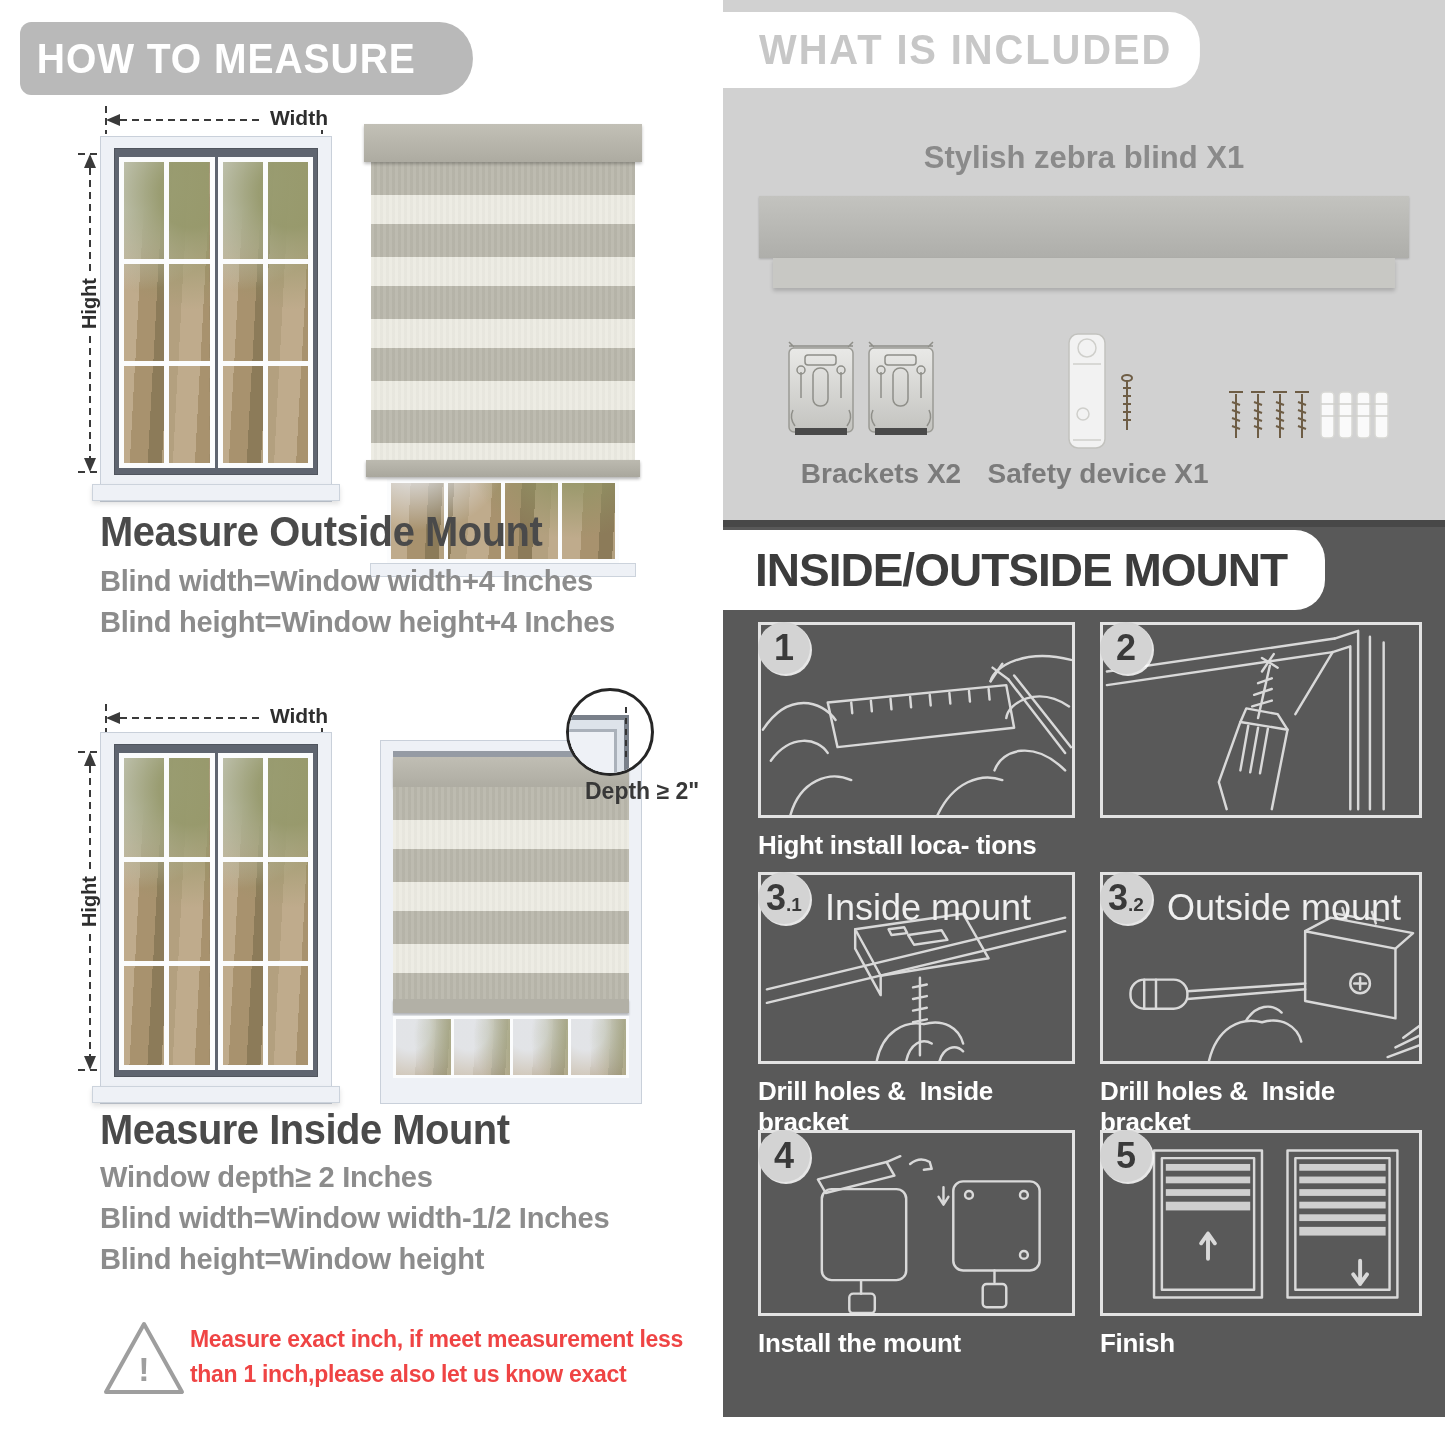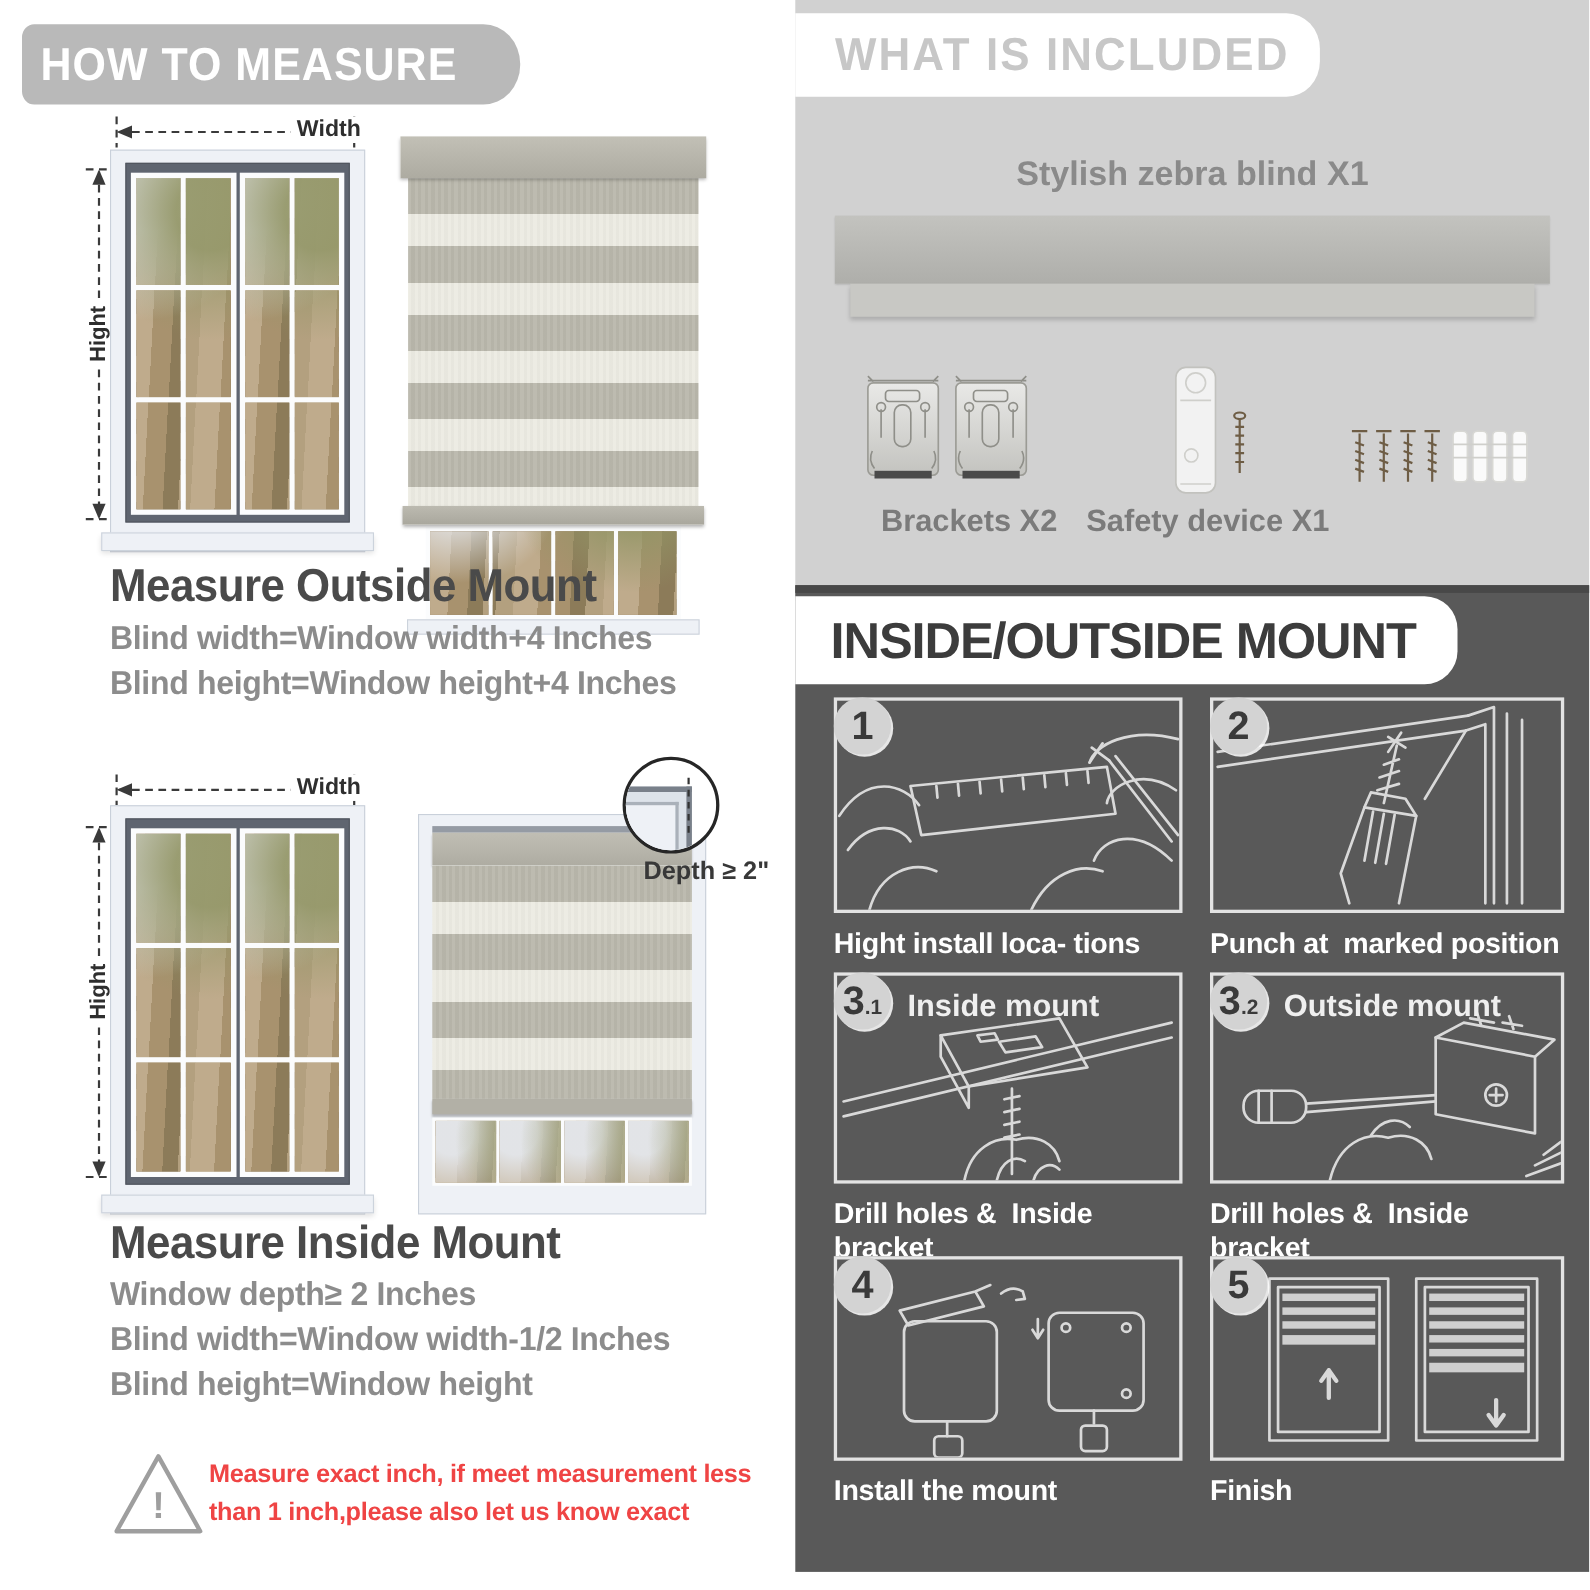--- a/index.html
+++ b/index.html
@@ -103,33 +103,33 @@
     font-size:31px;font-weight:bold;color:#8a8a8a;}
   .rail-main{position:absolute;left:36px;top:196px;width:650px;height:62px;
     background:linear-gradient(180deg,#c3c3bf,#aeaeaa);box-shadow:0 1px 2px rgba(0,0,0,.2);}
   .rail-lip{position:absolute;left:50px;top:258px;width:622px;height:30px;background:#c8c8c4;
     box-shadow:0 3px 4px rgba(0,0,0,.18);}
   .inc-items{position:absolute;left:60px;top:330px;width:612px;height:128px;}
   .inc-label{position:absolute;top:458px;width:300px;text-align:center;
     font-size:28px;font-weight:bold;color:#7b7b7b;white-space:nowrap;padding-left:16px;}
 
   
-  .dark-panel{left:723px;top:532px;width:722px;height:897px;background:#595959;}
+  .dark-panel{left:723px;top:520px;width:722px;height:897px;background:#595959;}
   .dark-panel::before{content:"";position:absolute;left:0;top:0;width:722px;height:7px;background:#484848;}
   .mount-banner{position:absolute;left:0;top:10px;width:602px;height:80px;background:#fff;
     border-radius:0 30px 30px 0;color:#3c3c3c;font-size:46px;font-weight:bold;line-height:80px;
     padding-left:32px;letter-spacing:-1px;white-space:nowrap;}
   .step{position:absolute;}
   .step-box{position:relative;border:3px solid #e3e3e3;background:#595959;width:100%;}
   .badge{position:absolute;left:-3px;top:-3px;width:52px;height:52px;border-radius:50%;
     background:#d3d3d3;color:#3a3a3a;display:flex;align-items:center;justify-content:center;
     font-weight:bold;box-shadow:2px 2px 0 rgba(255,255,255,.85);z-index:2;}
   .badge .n{font-size:36px;}
   .badge .sub{font-size:19px;align-self:flex-end;margin-bottom:8px;}
-  .step-title{position:absolute;left:64px;top:12px;font-size:28px;font-weight:bold;color:#efefef;z-index:2;text-align:center;}
+  .step-title{position:absolute;left:64px;top:12px;font-size:36px;font-weight:normal;color:#efefef;z-index:2;}
   .step-caption{margin-top:12px;font-size:26px;font-weight:bold;color:#ffffff;
     white-space:pre-wrap;letter-spacing:-.3px;}
   .art{position:absolute;left:0;top:0;width:100%;height:100%;}
   .art path,.art rect,.art circle,.art ellipse{stroke:#d9d9d9;stroke-width:2.5;fill:none;
     stroke-linecap:round;stroke-linejoin:round;}
   .art .fillbar{fill:#cfcfcf;stroke:none;}
   .art .thick{stroke-width:4;}
 
   
   .inc-items svg .metal{fill:url(#metalgrad);stroke:#9b9b95;stroke-width:1.5;}
@@ -394,21 +394,20 @@
           <path d="M236,14 L260,6 L260,190 M234,28 L252,22 L252,190"></path>
           <path d="M272,12 L272,190 M286,18 L286,190"></path>
           <path d="M234,28 L196,92"></path>
           <path d="M158,96 L170,42 M152,84 l20,-6 M154,72 l18,-6 M158,60 l14,-5"></path>
           <path d="M162,34 l16,10 M174,30 l-12,18"></path>
           <path d="M118,162 L140,100 L188,108 L172,190 M118,162 L126,190"></path>
           <path d="M140,100 L146,86 L178,92 L188,108"></path>
           <path d="M148,104 l-8,46 M158,106 l-8,46 M168,107 l-8,46"></path>
         </svg>
       </div>
-      <div class="step-caption">Punch at  marked position</div>
     </div>
 
     <div class="step" style="left:35px;top:352px;width:317px;">
       <div class="step-box" style="height:192px">
         <div class="badge">
           <span class="n">3</span>
             <span class="sub">.1</span>
         </div>
         <div class="step-title">Inside mount</div>
         <svg class="art" viewBox="0 0 317 192" preserveAspectRatio="none">

